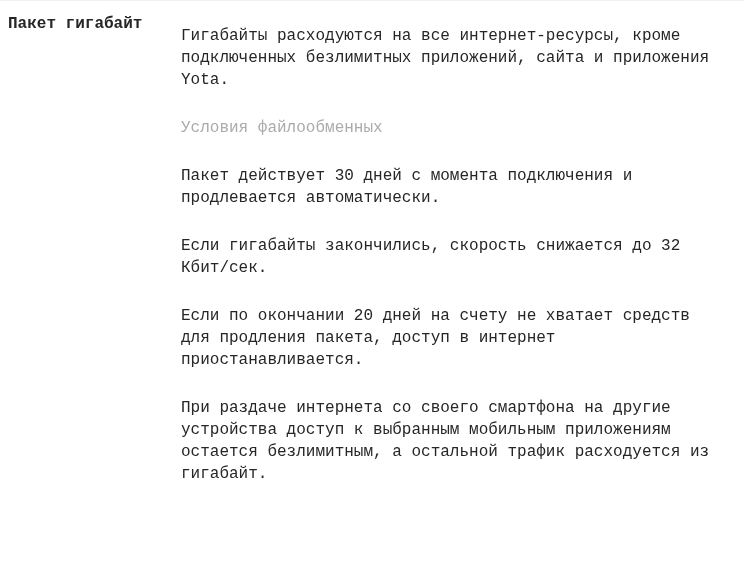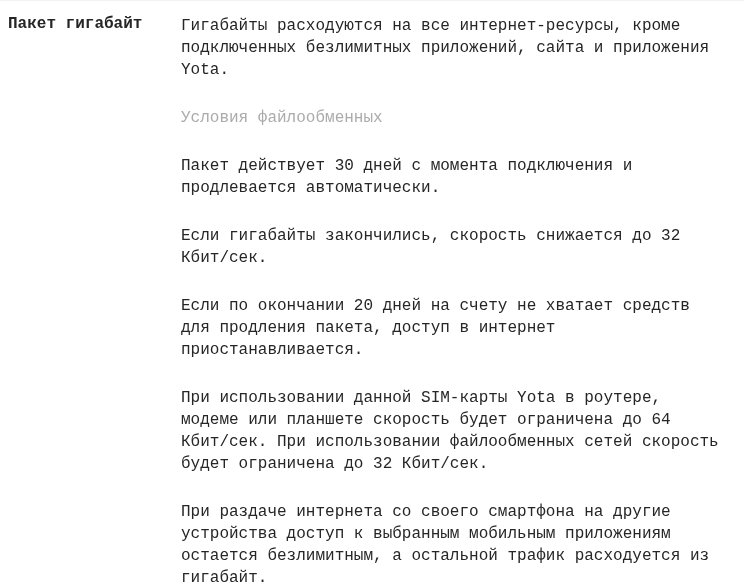--- a/index.html
+++ b/index.html
@@ -27,21 +27,21 @@
     color: #262626;
     padding-top: 2px;
   }
   .row-content {
     max-width: 545px;
     font-size: 16px;
     line-height: 22px;
     color: #262626;
   }
   .row-content p {
-    margin: 4px 0 26px 0;
+    margin: 14px 0 26px 0;
   }
   .subheading {
     color: #ababab;
     margin: 0 0 26px 0;
   }
 </style>
 </head>
 <body>
 
 <div class="page">
@@ -50,18 +50,17 @@
     <div class="row-title">Пакет гигабайт</div>
 
     <div class="row-content">
       <p>Гигабайты расходуются на все интернет-ресурсы, кроме подключенных безлимитных приложений, сайта и приложения Yota.</p>
 
       <p class="subheading">Условия файлообменных</p>
 
       <p>Пакет действует 30 дней с момента подключения и продлевается автоматически.</p>
       <p>Если гигабайты закончились, скорость снижается до 32 Кбит/сек.</p>
       <p>Если по окончании 20 дней на счету не хватает средств для продления пакета, доступ в интернет приостанавливается.</p>
-      <p>При использовании данной SIM-карты Yota в роутере, модеме или планшете скорость будет ограничена до 64 Кбит/сек. При использовании файлообменных сетей скорость будет ограничена до 32 Кбит/сек.</p>
       <p>При раздаче интернета со своего смартфона на другие устройства доступ к выбранным мобильным приложениям остается безлимитным, а остальной трафик расходуется из гигабайт.</p>
     </div>
 
   </div>
 </div>
 
 </body></html>

